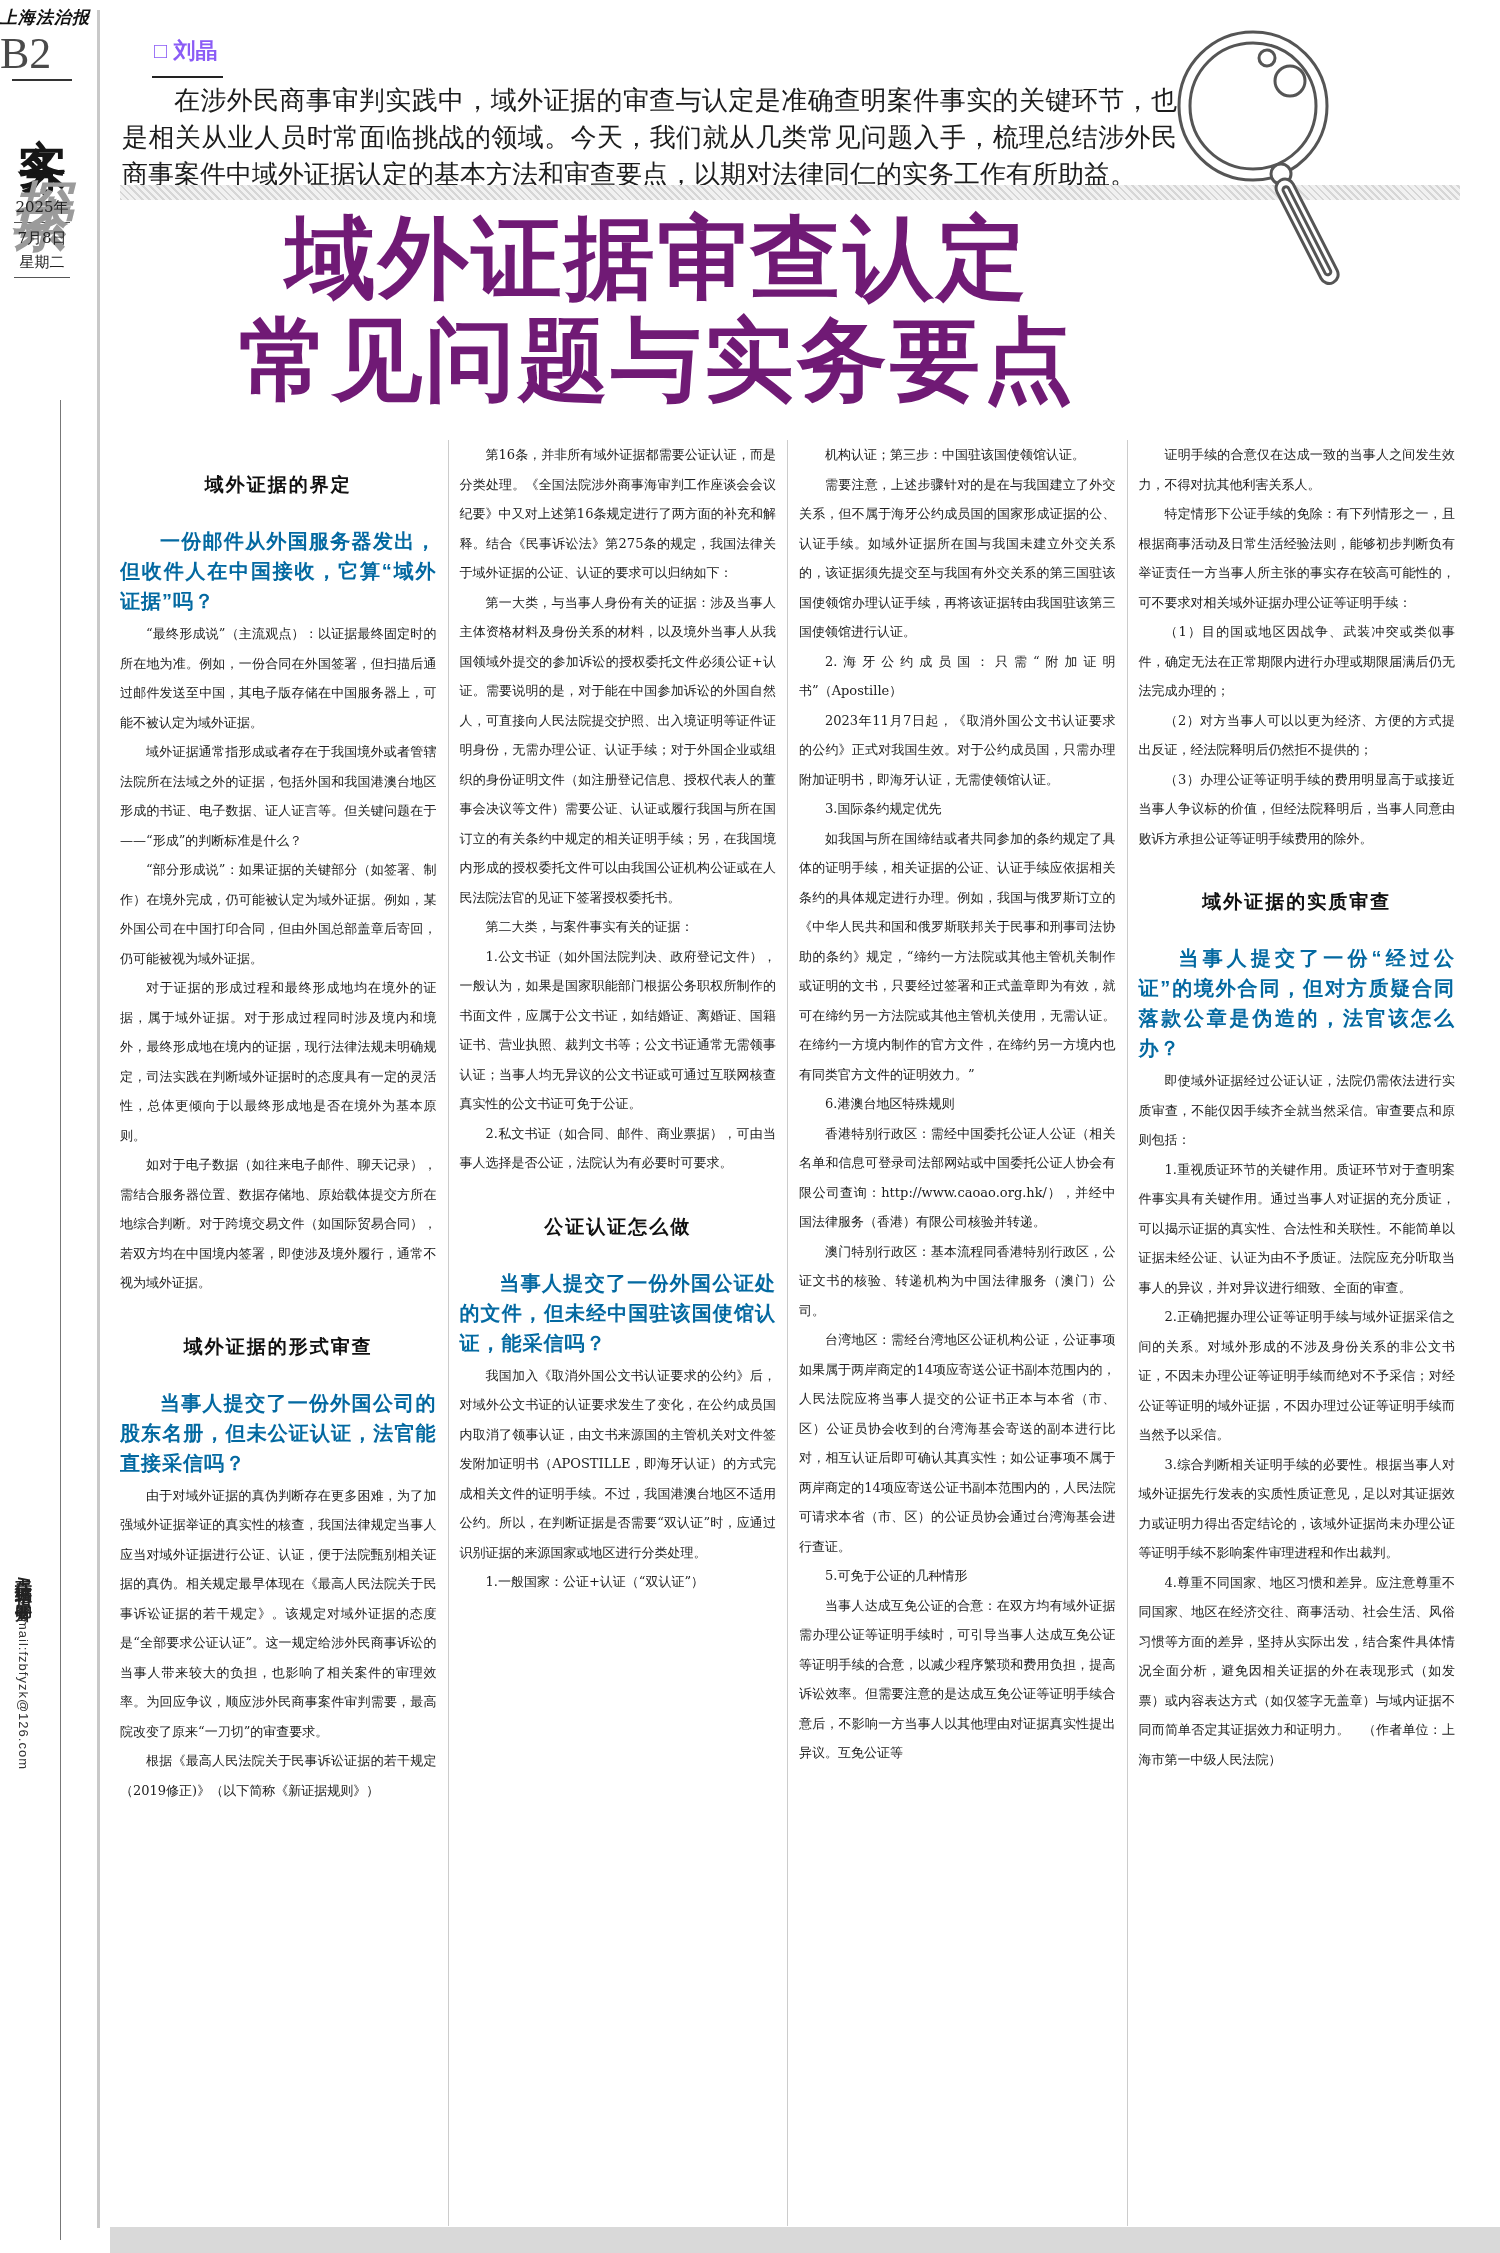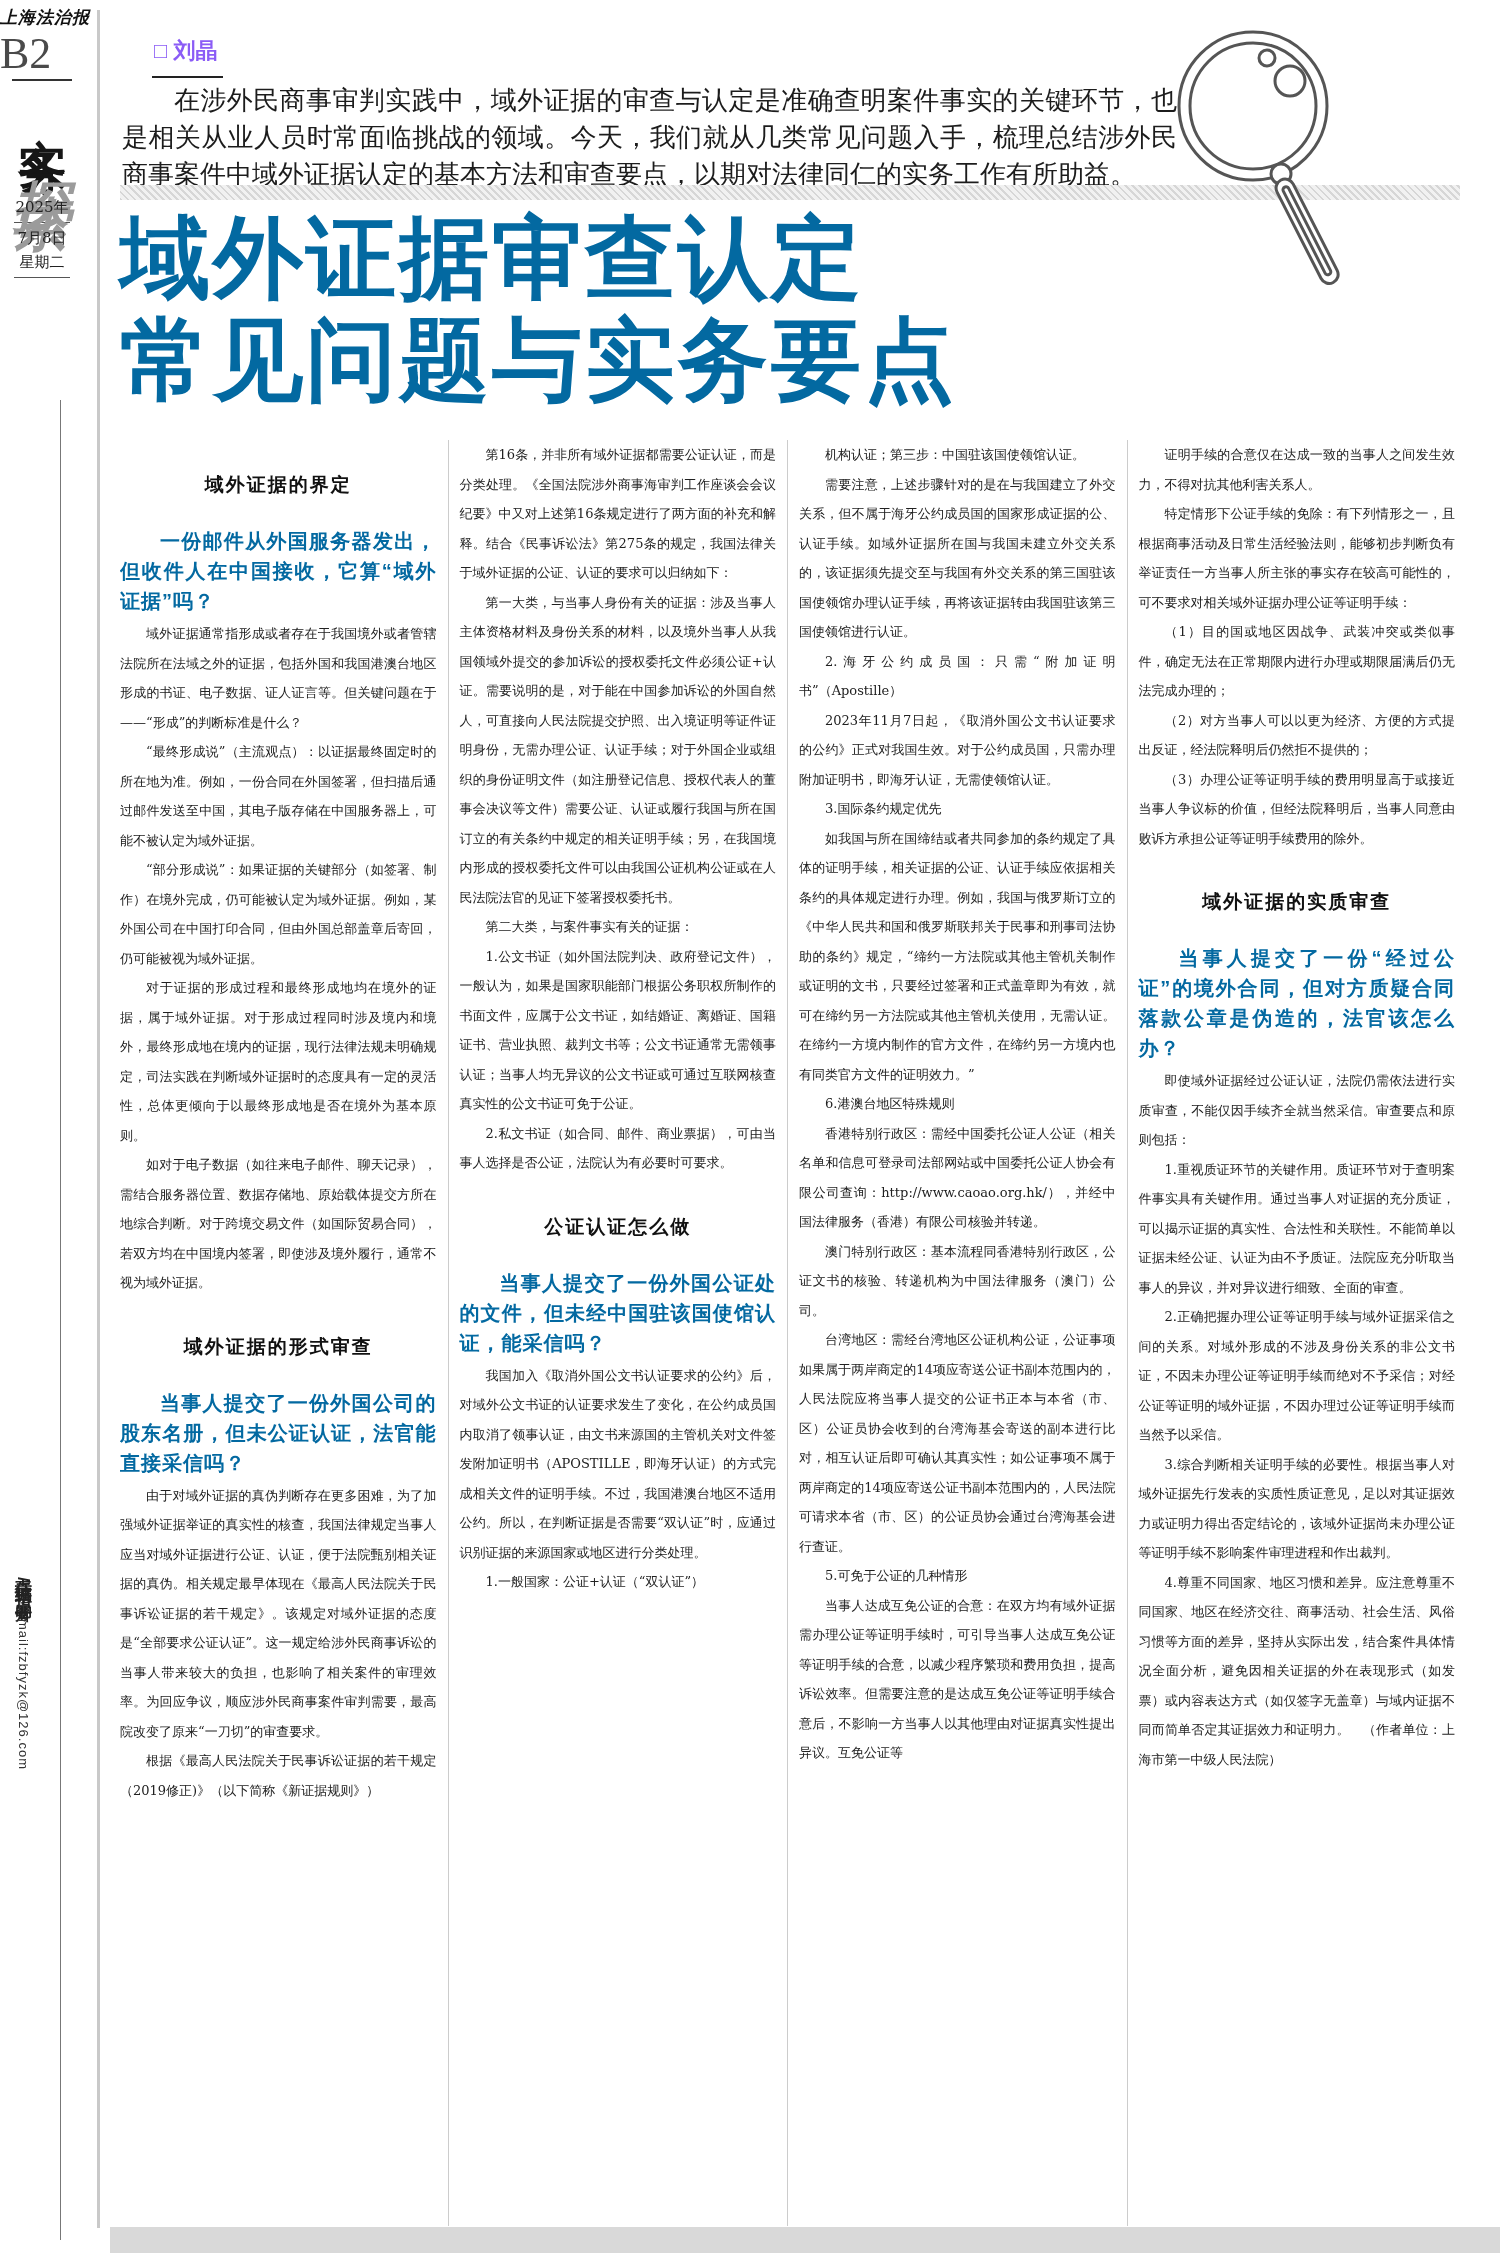--- a/index.html
+++ b/index.html
@@ -62,22 +62,22 @@
     font-size:26px;line-height:37px;text-indent:2em;text-align:justify;color:#1c1c1c;
   }
   #hatch-band{
     position:absolute;left:120px;top:185px;width:1340px;height:15px;
     background:repeating-linear-gradient(45deg,#d6d6d6 0 2px,#f1f1f1 2px 5px);
     z-index:0;
   }
   #magnifier{position:absolute;left:1150px;top:18px;z-index:2;}
   #headline{
     position:absolute;left:120px;top:206px;width:1075px;
-    font-family:"DejaVu Serif", serif;font-weight:bold;
-    font-size:90px;line-height:102px;letter-spacing:3px;color:#0369a1;z-index:1;
+    text-align:center;font-family:"DejaVu Serif", serif;font-weight:bold;
+    font-size:90px;line-height:102px;letter-spacing:3px;color:#701a75;z-index:1;
     white-space:nowrap;
   }
   
   #columns{
     position:absolute;left:120px;top:440px;width:1335px;height:1786px;
     display:flex;overflow:hidden;
   }
   .col{
     flex:1 1 0;padding:0 11px;overflow:hidden;
   }
@@ -146,22 +146,22 @@
 
 <div id="headline">
   <div>域外证据审查认定</div>
   <div>常见问题与实务要点</div>
 </div>
 
 <div id="columns">
     <div class="col">
       <div class="b-heading">域外证据的界定</div>
       <div class="b-question">一份邮件从外国服务器发出，但收件人在中国接收，它算“域外证据”吗？</div>
+      <div class="b-para">“最终形成说”（主流观点）：以证据最终固定时的所在地为准。例如，一份合同在外国签署，但扫描后通过邮件发送至中国，其电子版存储在中国服务器上，可能不被认定为域外证据。</div>
       <div class="b-para">域外证据通常指形成或者存在于我国境外或者管辖法院所在法域之外的证据，包括外国和我国港澳台地区形成的书证、电子数据、证人证言等。但关键问题在于——“形成”的判断标准是什么？</div>
-      <div class="b-para">“最终形成说”（主流观点）：以证据最终固定时的所在地为准。例如，一份合同在外国签署，但扫描后通过邮件发送至中国，其电子版存储在中国服务器上，可能不被认定为域外证据。</div>
       <div class="b-para">“部分形成说”：如果证据的关键部分（如签署、制作）在境外完成，仍可能被认定为域外证据。例如，某外国公司在中国打印合同，但由外国总部盖章后寄回，仍可能被视为域外证据。</div>
       <div class="b-para">对于证据的形成过程和最终形成地均在境外的证据，属于域外证据。对于形成过程同时涉及境内和境外，最终形成地在境内的证据，现行法律法规未明确规定，司法实践在判断域外证据时的态度具有一定的灵活性，总体更倾向于以最终形成地是否在境外为基本原则。</div>
       <div class="b-para">如对于电子数据（如往来电子邮件、聊天记录），需结合服务器位置、数据存储地、原始载体提交方所在地综合判断。对于跨境交易文件（如国际贸易合同），若双方均在中国境内签署，即使涉及境外履行，通常不视为域外证据。</div>
       <div class="b-heading">域外证据的形式审查</div>
       <div class="b-question">当事人提交了一份外国公司的股东名册，但未公证认证，法官能直接采信吗？</div>
       <div class="b-para">由于对域外证据的真伪判断存在更多困难，为了加强域外证据举证的真实性的核查，我国法律规定当事人应当对域外证据进行公证、认证，便于法院甄别相关证据的真伪。相关规定最早体现在《最高人民法院关于民事诉讼证据的若干规定》。该规定对域外证据的态度是“全部要求公证认证”。这一规定给涉外民商事诉讼的当事人带来较大的负担，也影响了相关案件的审理效率。为回应争议，顺应涉外民商事案件审判需要，最高院改变了原来“一刀切”的审查要求。</div>
       <div class="b-para">根据《最高人民法院关于民事诉讼证据的若干规定（2019修正)》（以下简称《新证据规则》）</div>
     </div>
     <div class="col">
       <div class="b-para">第16条，并非所有域外证据都需要公证认证，而是分类处理。《全国法院涉外商事海审判工作座谈会会议纪要》中又对上述第16条规定进行了两方面的补充和解释。结合《民事诉讼法》第275条的规定，我国法律关于域外证据的公证、认证的要求可以归纳如下：</div>

